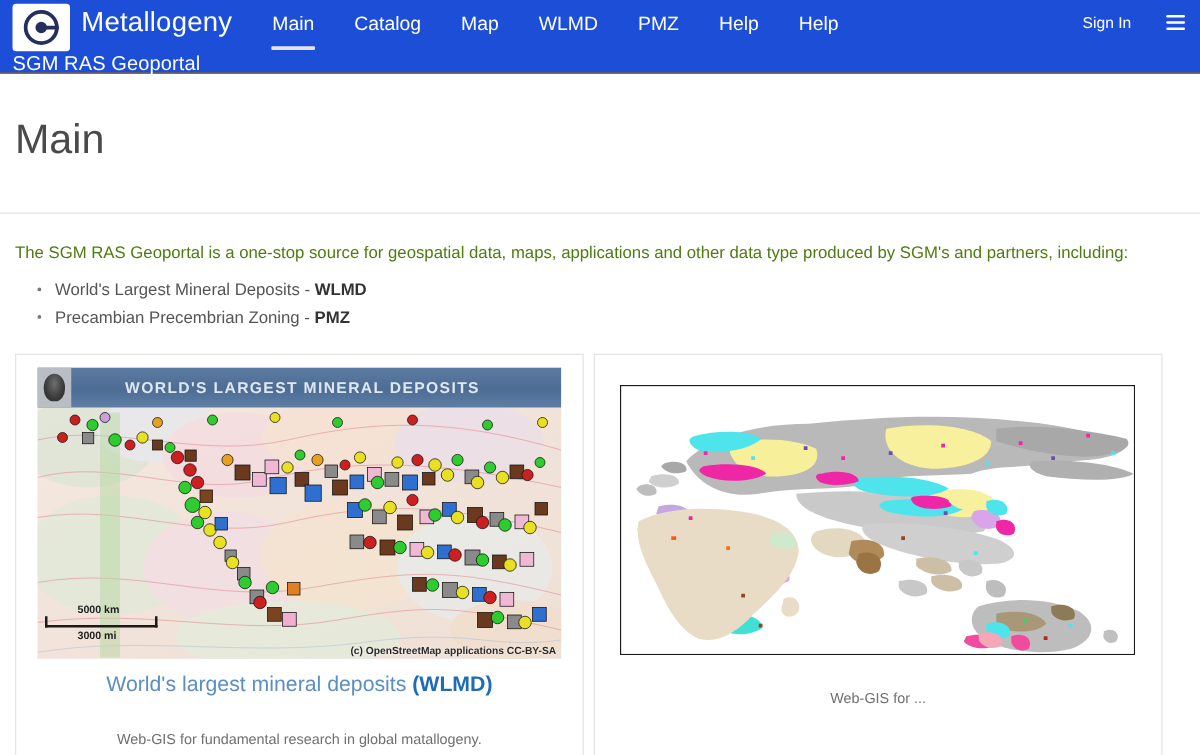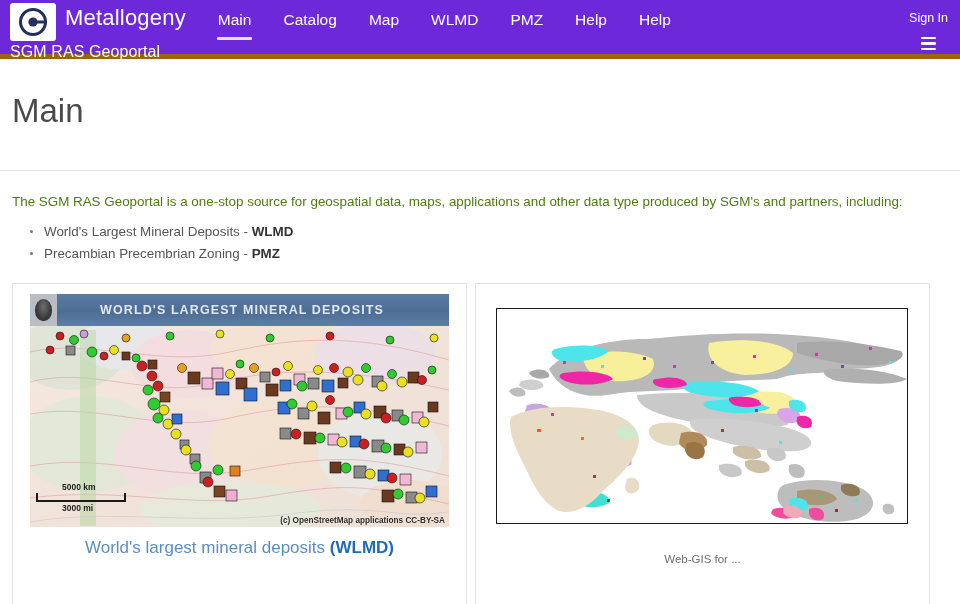--- a/index.html
+++ b/index.html
@@ -9,22 +9,22 @@
     width: 960px; height: 604px;
     background: #ffffff;
     font-family: "Liberation Sans", sans-serif;
     overflow: hidden;
   }
 
   
   .topbar {
     position: relative;
     height: 59px;
-    background: #6d28d9;
-    border-bottom: 5px solid #a16207;
+    background: #1d4ed8;
+    border-bottom: 1px solid #a16207;
     display: flex;
     align-items: flex-start;
     padding-left: 10px;
   }
   .brand-block {
     display: flex;
     align-items: flex-start;
     padding-top: 3px;
   }
   .logo-tile {
@@ -76,22 +76,21 @@
     height: 3px;
     background: #e3e3e3;
     border-radius: 1px;
   }
 
   .topbar-right {
     position: absolute;
     right: 12px; top: 11px;
     display: flex;
     align-items: center;
-    gap: 12px;
-    flex-direction: column;
+    gap: 28px;
   }
   .signin {
     color: #ffffff;
     font-size: 12.5px;
     cursor: pointer;
     white-space: nowrap;
   }
   .hamburger {
     width: 15px; height: 13px;
     display: flex; flex-direction: column; justify-content: space-between;
@@ -521,20 +520,21 @@
         <div class="bar"></div>
         <div class="lbl">3000 mi</div>
       </div>
 
       <div class="wlmd-attrib">(c) OpenStreetMap applications CC-BY-SA</div>
     </div>
 
     <h2 class="card-title">
       <span>World's largest mineral deposits </span><span class="code">(WLMD)</span>
     </h2>
+    <p class="card-desc">Web-GIS for fundamental research in global matallogeny.</p>
   </div>
 
   <div class="card">
     <div class="thumb-pmz">
       <div class="pmz-frame">
         <svg viewBox="0 0 412 216" preserveAspectRatio="none" width="412" height="216" aria-hidden="true">
           <rect x="0" y="0" width="412" height="216" fill="#ffffff"></rect>
 
           <path d="M52 60 C70 40 110 30 150 30 C210 24 260 22 320 28 C360 32 392 40 404 48
                    C400 56 380 60 350 60 C330 66 300 62 280 70 C250 72 220 70 200 78

